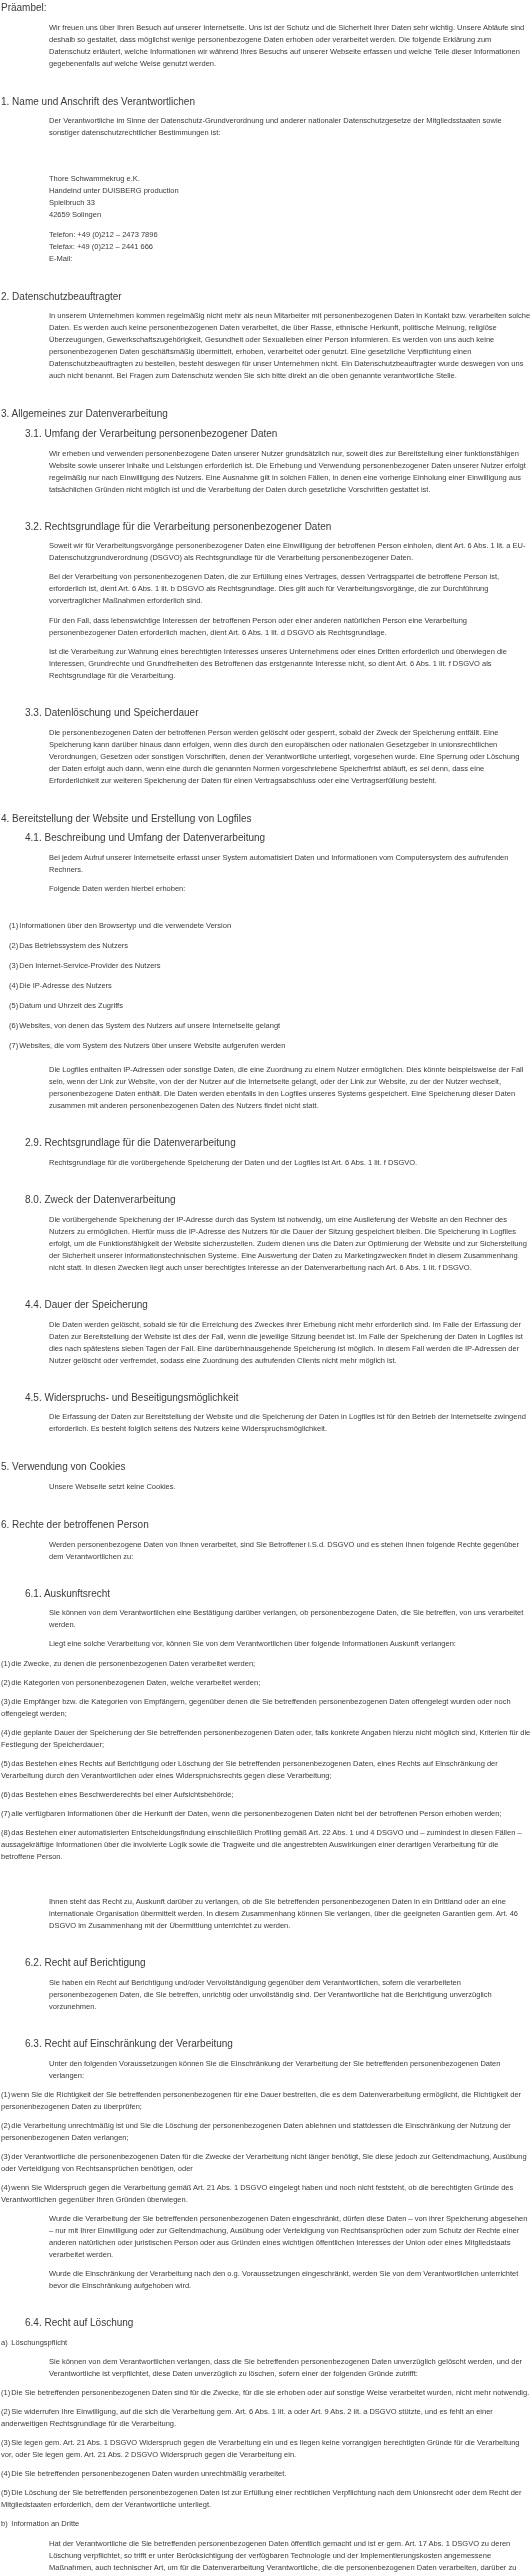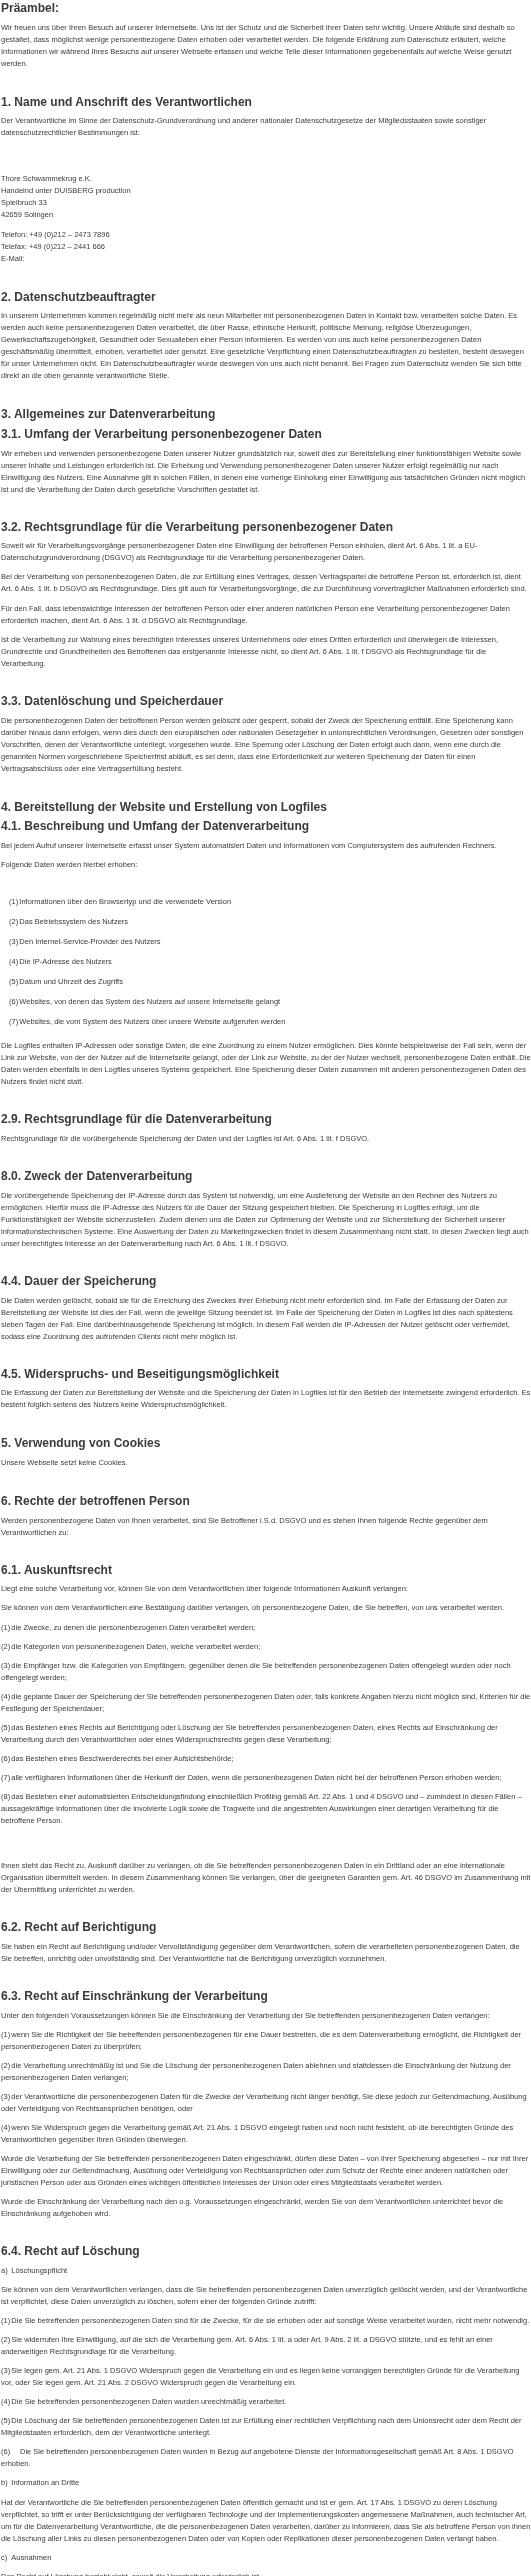--- a/index.html
+++ b/index.html
@@ -11,28 +11,28 @@
     font-family: "Liberation Sans", "DejaVu Sans", sans-serif;
     font-size: 7.5px;
     line-height: 12px;
     color: #3b3b3b;
   }
   main[data-name="document"] {
     box-sizing: border-box;
     width: 532px;
     padding: 1px 1px 36px 1px;
   }
-  p { margin: 7.2px 0; }
+  p { margin: 7.2px 0; padding-left: 48px; }
   .h2, .h3 {
-    font-weight: 700;
-    font-size: 12px;
+    font-weight: 400;
+    font-size: 10px;
     line-height: 12px;
     margin: 26px 0 7.7px 0;
   }
-  .h3 { margin-top: 25px; }
+  .h3 { margin-top: 25px; padding-left: 24px; }
   .h2 + .h3 { margin-top: 7.2px; }
   main > .h2:first-child { margin-top: 1px; }
   .item { margin: 7px 0; }
   .marker { display: inline-block; width: 10.3px; }
   .item.wide .marker { width: 19px; }
   .tight-items { margin: 25px 0 12.4px 0; }
   .tight-items .item { margin: 8px; }
   .spacer { height: 19.6px; }
 </style>
 </head>
@@ -78,22 +78,22 @@
     <p data-name="paragraph">Die vorübergehende Speicherung der IP-Adresse durch das System ist notwendig, um eine Auslieferung der Website an den Rechner des Nutzers zu ermöglichen. Hierfür muss die IP-Adresse des Nutzers für die Dauer der Sitzung gespeichert bleiben. Die Speicherung in Logfiles erfolgt, um die Funktionsfähigkeit der Website sicherzustellen. Zudem dienen uns die Daten zur Optimierung der Website und zur Sicherstellung der Sicherheit unserer informationstechnischen Systeme. Eine Auswertung der Daten zu Marketingzwecken findet in diesem Zusammenhang nicht statt. In diesen Zwecken liegt auch unser berechtigtes Interesse an der Datenverarbeitung nach Art. 6 Abs. 1 lit. f DSGVO.</p>
     <div class="h3" data-name="section-heading">4.4. Dauer der Speicherung</div>
     <p data-name="paragraph">Die Daten werden gelöscht, sobald sie für die Erreichung des Zweckes ihrer Erhebung nicht mehr erforderlich sind. Im Falle der Erfassung der Daten zur Bereitstellung der Website ist dies der Fall, wenn die jeweilige Sitzung beendet ist. Im Falle der Speicherung der Daten in Logfiles ist dies nach spätestens sieben Tagen der Fall. Eine darüberhinausgehende Speicherung ist möglich. In diesem Fall werden die IP-Adressen der Nutzer gelöscht oder verfremdet, sodass eine Zuordnung des aufrufenden Clients nicht mehr möglich ist.</p>
     <div class="h3" data-name="section-heading">4.5. Widerspruchs- und Beseitigungsmöglichkeit</div>
     <p data-name="paragraph">Die Erfassung der Daten zur Bereitstellung der Website und die Speicherung der Daten in Logfiles ist für den Betrieb der Internetseite zwingend erforderlich. Es besteht folglich seitens des Nutzers keine Widerspruchsmöglichkeit.</p>
     <div class="h2" data-name="section-heading">5. Verwendung von Cookies</div>
     <p data-name="paragraph">Unsere Webseite setzt keine Cookies.</p>
     <div class="h2" data-name="section-heading">6. Rechte der betroffenen Person</div>
     <p data-name="paragraph">Werden personenbezogene Daten von Ihnen verarbeitet, sind Sie Betroffener i.S.d. DSGVO und es stehen Ihnen folgende Rechte gegenüber dem Verantwortlichen zu:</p>
     <div class="h3" data-name="section-heading">6.1. Auskunftsrecht</div>
+    <p data-name="paragraph">Sie können von dem Verantwortlichen eine Bestätigung darüber verlangen, ob personenbezogene Daten, die Sie betreffen, von uns verarbeitet werden.</p>
     <p data-name="paragraph">Liegt eine solche Verarbeitung vor, können Sie von dem Verantwortlichen über folgende Informationen Auskunft verlangen:</p>
-    <p data-name="paragraph">Sie können von dem Verantwortlichen eine Bestätigung darüber verlangen, ob personenbezogene Daten, die Sie betreffen, von uns verarbeitet werden.</p>
     <div class="item" data-name="list-item"><span class="marker" data-name="list-item-marker">(1)</span><span data-name="list-item-text">die Zwecke, zu denen die personenbezogenen Daten verarbeitet werden;</span></div>
     <div class="item" data-name="list-item"><span class="marker" data-name="list-item-marker">(2)</span><span data-name="list-item-text">die Kategorien von personenbezogenen Daten, welche verarbeitet werden;</span></div>
     <div class="item" data-name="list-item"><span class="marker" data-name="list-item-marker">(3)</span><span data-name="list-item-text">die Empfänger bzw. die Kategorien von Empfängern, gegenüber denen die Sie betreffenden personenbezogenen Daten offengelegt wurden oder noch offengelegt werden;</span></div>
     <div class="item" data-name="list-item"><span class="marker" data-name="list-item-marker">(4)</span><span data-name="list-item-text">die geplante Dauer der Speicherung der Sie betreffenden personenbezogenen Daten oder, falls konkrete Angaben hierzu nicht möglich sind, Kriterien für die Festlegung der Speicherdauer;</span></div>
     <div class="item" data-name="list-item"><span class="marker" data-name="list-item-marker">(5)</span><span data-name="list-item-text">das Bestehen eines Rechts auf Berichtigung oder Löschung der Sie betreffenden personenbezogenen Daten, eines Rechts auf Einschränkung der Verarbeitung durch den Verantwortlichen oder eines Widerspruchsrechts gegen diese Verarbeitung;</span></div>
     <div class="item" data-name="list-item"><span class="marker" data-name="list-item-marker">(6)</span><span data-name="list-item-text">das Bestehen eines Beschwerderechts bei einer Aufsichtsbehörde;</span></div>
     <div class="item" data-name="list-item"><span class="marker" data-name="list-item-marker">(7)</span><span data-name="list-item-text">alle verfügbaren Informationen über die Herkunft der Daten, wenn die personenbezogenen Daten nicht bei der betroffenen Person erhoben werden;</span></div>
     <div class="item" data-name="list-item"><span class="marker" data-name="list-item-marker">(8)</span><span data-name="list-item-text">das Bestehen einer automatisierten Entscheidungsfindung einschließlich Profiling gemäß Art. 22 Abs. 1 und 4 DSGVO und – zumindest in diesen Fällen – aussagekräftige Informationen über die involvierte Logik sowie die Tragweite und die angestrebten Auswirkungen einer derartigen Verarbeitung für die betroffene Person.</span></div>
     <div class="spacer" data-name="spacer"></div>
     <p data-name="paragraph">Ihnen steht das Recht zu, Auskunft darüber zu verlangen, ob die Sie betreffenden personenbezogenen Daten in ein Drittland oder an eine internationale Organisation übermittelt werden. In diesem Zusammenhang können Sie verlangen, über die geeigneten Garantien gem. Art. 46 DSGVO im Zusammenhang mit der Übermittlung unterrichtet zu werden.</p>
@@ -108,21 +108,20 @@
     <p data-name="paragraph">Wurde die Verarbeitung der Sie betreffenden personenbezogenen Daten eingeschränkt, dürfen diese Daten – von ihrer Speicherung abgesehen – nur mit Ihrer Einwilligung oder zur Geltendmachung, Ausübung oder Verteidigung von Rechtsansprüchen oder zum Schutz der Rechte einer anderen natürlichen oder juristischen Person oder aus Gründen eines wichtigen öffentlichen Interesses der Union oder eines Mitgliedstaats verarbeitet werden.</p>
     <p data-name="paragraph">Wurde die Einschränkung der Verarbeitung nach den o.g. Voraussetzungen eingeschränkt, werden Sie von dem Verantwortlichen unterrichtet bevor die Einschränkung aufgehoben wird.</p>
     <div class="h3" data-name="section-heading">6.4. Recht auf Löschung</div>
     <div class="item" data-name="list-item"><span class="marker" data-name="list-item-marker">a)</span><span data-name="list-item-text">Löschungspflicht</span></div>
     <p data-name="paragraph">Sie können von dem Verantwortlichen verlangen, dass die Sie betreffenden personenbezogenen Daten unverzüglich gelöscht werden, und der Verantwortliche ist verpflichtet, diese Daten unverzüglich zu löschen, sofern einer der folgenden Gründe zutrifft:</p>
     <div class="item" data-name="list-item"><span class="marker" data-name="list-item-marker">(1)</span><span data-name="list-item-text">Die Sie betreffenden personenbezogenen Daten sind für die Zwecke, für die sie erhoben oder auf sonstige Weise verarbeitet wurden, nicht mehr notwendig.</span></div>
     <div class="item" data-name="list-item"><span class="marker" data-name="list-item-marker">(2)</span><span data-name="list-item-text">Sie widerrufen Ihre Einwilligung, auf die sich die Verarbeitung gem. Art. 6 Abs. 1 lit. a oder Art. 9 Abs. 2 lit. a DSGVO stützte, und es fehlt an einer anderweitigen Rechtsgrundlage für die Verarbeitung.</span></div>
     <div class="item" data-name="list-item"><span class="marker" data-name="list-item-marker">(3)</span><span data-name="list-item-text">Sie legen gem. Art. 21 Abs. 1 DSGVO Widerspruch gegen die Verarbeitung ein und es liegen keine vorrangigen berechtigten Gründe für die Verarbeitung vor, oder Sie legen gem. Art. 21 Abs. 2 DSGVO Widerspruch gegen die Verarbeitung ein.</span></div>
     <div class="item" data-name="list-item"><span class="marker" data-name="list-item-marker">(4)</span><span data-name="list-item-text">Die Sie betreffenden personenbezogenen Daten wurden unrechtmäßig verarbeitet.</span></div>
     <div class="item" data-name="list-item"><span class="marker" data-name="list-item-marker">(5)</span><span data-name="list-item-text">Die Löschung der Sie betreffenden personenbezogenen Daten ist zur Erfüllung einer rechtlichen Verpflichtung nach dem Unionsrecht oder dem Recht der Mitgliedstaaten erforderlich, dem der Verantwortliche unterliegt.</span></div>
-    <div class="item wide" data-name="list-item"><span class="marker" data-name="list-item-marker">(6)</span><span data-name="list-item-text">Die Sie betreffenden personenbezogenen Daten wurden in Bezug auf angebotene Dienste der Informationsgesellschaft gemäß Art. 8 Abs. 1 DSGVO erhoben.</span></div>
     <div class="item" data-name="list-item"><span class="marker" data-name="list-item-marker">b)</span><span data-name="list-item-text">Information an Dritte</span></div>
     <p data-name="paragraph">Hat der Verantwortliche die Sie betreffenden personenbezogenen Daten öffentlich gemacht und ist er gem. Art. 17 Abs. 1 DSGVO zu deren Löschung verpflichtet, so trifft er unter Berücksichtigung der verfügbaren Technologie und der Implementierungskosten angemessene Maßnahmen, auch technischer Art, um für die Datenverarbeitung Verantwortliche, die die personenbezogenen Daten verarbeiten, darüber zu informieren, dass Sie als betroffene Person von ihnen die Löschung aller Links zu diesen personenbezogenen Daten oder von Kopien oder Replikationen dieser personenbezogenen Daten verlangt haben.</p>
     <div class="item" data-name="list-item"><span class="marker" data-name="list-item-marker">c)</span><span data-name="list-item-text">Ausnahmen</span></div>
     <p data-name="paragraph">Das Recht auf Löschung besteht nicht, soweit die Verarbeitung erforderlich ist</p>
     <div class="item" data-name="list-item"><span class="marker" data-name="list-item-marker">(1)</span><span data-name="list-item-text">zur Ausübung des Rechts auf freie Meinungsäußerung und Information;</span></div>
     <div class="item" data-name="list-item"><span class="marker" data-name="list-item-marker">(2)</span><span data-name="list-item-text">zur Erfüllung einer rechtlichen Verpflichtung, die die Verarbeitung nach dem Recht der Union oder der Mitgliedstaaten, dem der Verantwortliche unterliegt, erfordert, oder zur Wahrnehmung einer Aufgabe, die im öffentlichen Interesse liegt oder in Ausübung öffentlicher Gewalt erfolgt, die dem Verantwortlichen übertragen wurde;</span></div>
   </main>
 
 
 </body></html>

